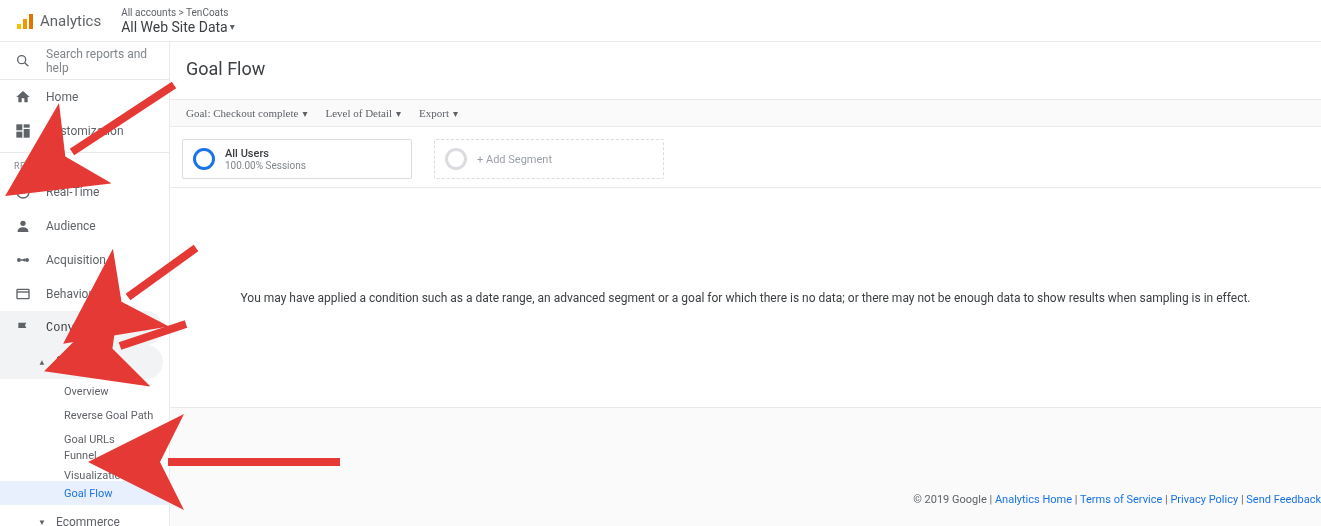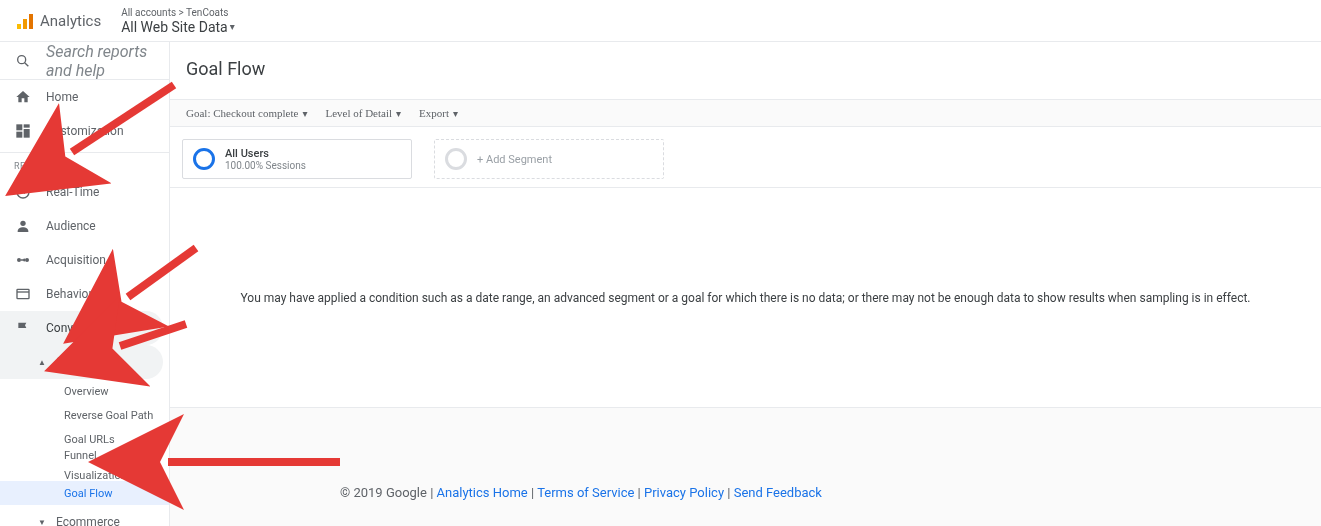--- a/index.html
+++ b/index.html
@@ -10,25 +10,25 @@
   .logo { display: flex; align-items: center; gap: 6px; margin-right: 20px; }
   .brand-name { font-size: 15px; color: #5f6368; }
   .account-switcher { }
   .account-crumbs { font-size: 10px; color: #5f6368; line-height: 12px; }
   .account-name { font-size: 14px; color: #3c4043; display: flex; align-items: center; gap: 2px; line-height: 16px; }
   .dropdown-arrow { font-size: 10px; color: #5f6368; }
   
   
   .sidebar { position: absolute; left: 0; top: 42px; width: 170px; bottom: 0; background: #fff; border-right: 1px solid #e8eaed; overflow-y: auto; }
   .search-row { height: 38px; display: flex; align-items: center; padding: 0 14px; gap: 14px; border-bottom: 1px solid #e8eaed; }
-  .search-placeholder { font-size: 16px; color: #80868b; font-style: italic; }
+  .search-placeholder { font-size: 12px; color: #80868b; }
   .nav-item { height: 34px; display: flex; align-items: center; padding: 0 14px; gap: 14px; cursor: pointer; color: #5f6368; font-size: 12px; }
   .nav-item.indent-1 { padding-left: 38px; gap: 10px; }
   .nav-item.indent-2 { padding-left: 64px; font-size: 11px; height: 24px; }
-  .nav-item.active { background: #f1f3f4; border-radius: 0 17px 17px 0; margin-right: 6px; color: #3c4043; }
+  .nav-item.active { background: #f1f3f4; border-radius: 0 17px 17px 0; margin-right: 6px; color: #3c4043; font-family: Liberation Mono, monospace; }
   .nav-item.active-link { color: #1a73e8; background: #e8f0fe; }
   .reports-label { font-size: 9px; letter-spacing: 0.5px; color: #80868b; padding: 8px 14px 4px; border-top: 1px solid #e8eaed; margin-top: 4px; }
   .nav-icon { width: 18px; height: 18px; display: inline-flex; align-items: center; justify-content: center; flex-shrink: 0; }
   .tri-toggle { width: 8px; text-align: center; color: #5f6368; font-size: 8px; }
 
   
   .content-wrap { position: absolute; left: 170px; right: 0; top: 42px; bottom: 0; background: #fafafa; }
   .content-header { background: #fff; padding: 16px 16px 10px; }
   .content-title { font-size: 18px; font-weight: 400; color: #3c4043; margin-bottom: 10px; }
   .content-toolbar { height: 28px; display: flex; align-items: center; gap: 18px; font-size: 11px; color: #5f6368; border-bottom: 1px solid #e8eaed; border-top: 1px solid #e8eaed; padding-top:4px; padding-bottom:4px;}
@@ -38,21 +38,21 @@
   .segment-card { width: 230px; height: 40px; border: 1px solid #dadce0; border-radius: 2px; display: flex; align-items: center; padding: 16px 10px; gap: 10px; background: #fff; }
   .segment-card.dashed { border-style: dashed; color:#9aa0a6;margin-left:12px;}
   .seg-circle { width: 22px; height: 22px; border: 3px solid #1a73e8; border-radius: 50%; }
   .seg-circle.empty { border-color: #dadce0; }
   .seg-text .seg-title { font-size: 11px; color: #3c4043; font-weight: 500; }
   .seg-text .seg-sub { font-size: 10px; color: #80868b; }
   
   .main-panel { margin: 0; padding: 0; background: #fff; min-height: 220px; display: flex; align-items: center; justify-content: center; border-bottom:1px solid #e8eaed;}
   .no-data { font-size: 12px; color: #3c4043; text-align: center; padding: 60px 20px; }
   
-  .footer { position: absolute; bottom: 20px; left: 170px; right: 0; text-align: left; font-size: 13px; color: #5f6368; padding: 6px 0; }
+  .footer { position: absolute; bottom: 14px; left: 170px; right: 0; text-align: right; font-size: 11px; color: #5f6368; padding: 6px 0; }
   .footer a { color: #1a73e8; text-decoration: none; }
 
   
   .arrows { position: absolute; left:0; top:0; width:1321px; height:526px; pointer-events:none; }
   
   svg { display: block; }
 </style>
 </head>
 <body>
 

